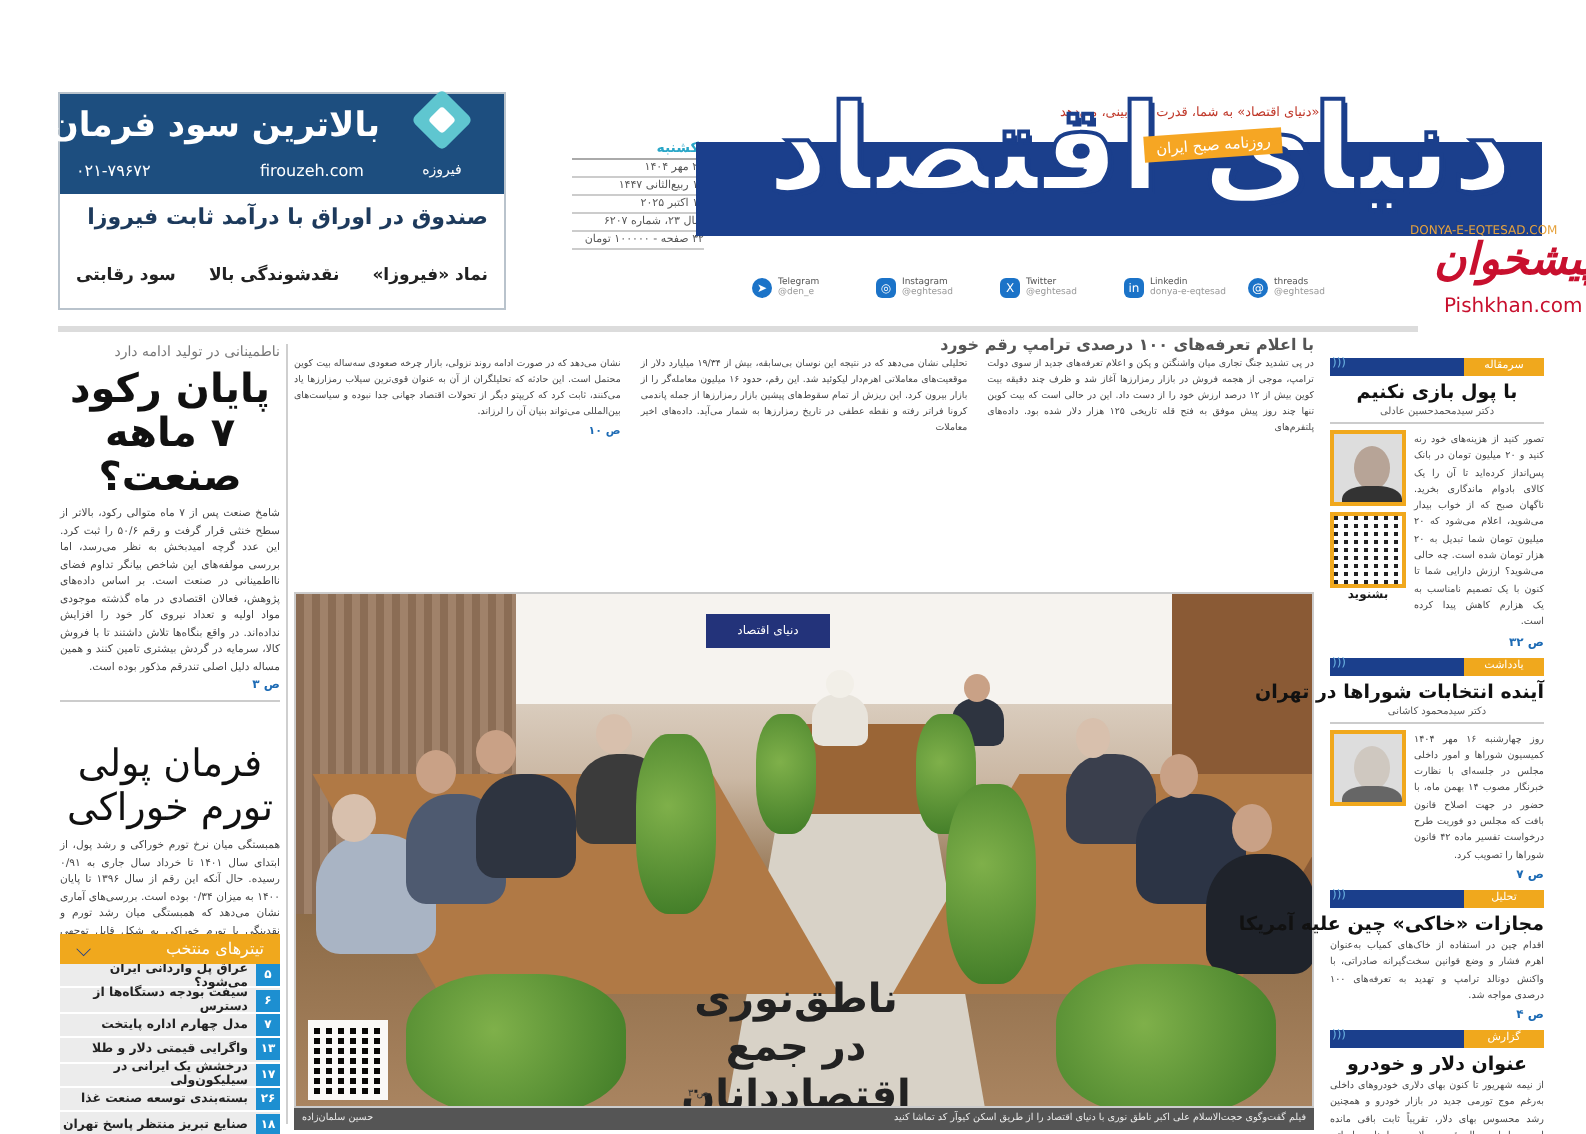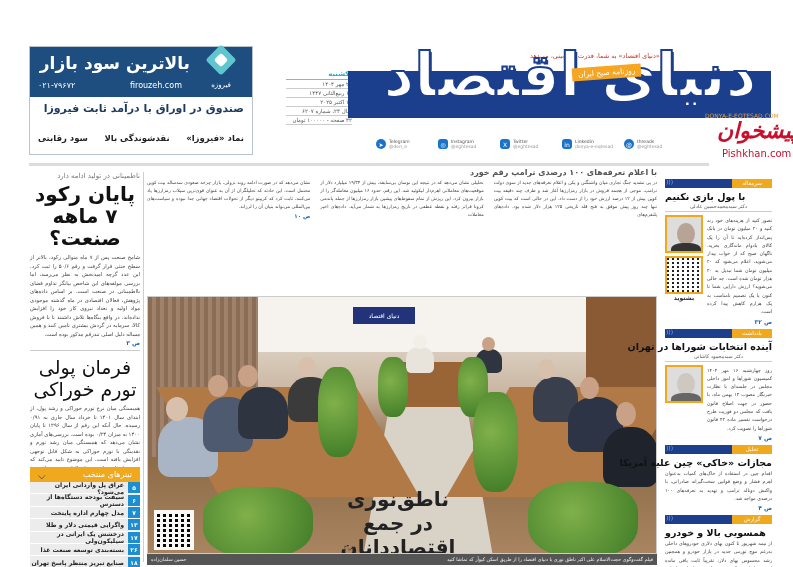--- a/index.html
+++ b/index.html
@@ -43,21 +43,21 @@
   .mast-rule { position: absolute; left: 29px; top: 163px; width: 680px; height: 3px; background: #dcdcdc; }
 
   
   .lcol { position: absolute; left: 30px; top: 172px; width: 110px; direction: rtl; }
   .col-divider { position: absolute; left: 143px; top: 172px; width: 1px; height: 390px; background: #cfcfcf; }
   .kicker { font-size: 7px; color: #777; }
   .lhead1 { font-size: 20px; font-weight: bold; text-align: center; line-height: 22px; color: #111; margin-top: 3px; }
   .bodytext { font-size: 5.3px; line-height: 8.5px; color: #444; text-align: justify; margin-top: 4px; }
   .pageref { font-size: 6px; color: #1d6bb5; font-weight: bold; margin-top: 1px; }
   .hr { height: 1px; background: #ccc; margin: 4px 0; }
-  .lhead2 { font-size: 19px; text-align: center; line-height: 22px; color: #111; margin-top: 5px; }
+  .lhead2 { font-size: 19px; text-align: center; line-height: 22px; color: #111; margin-top: 20px; }
   .selected { position: absolute; left: 30px; top: 467px; width: 110px; }
   .sel-head { height: 15px; background: #f0a81d; color: #fff; font-size: 8px; text-align: right; padding-right: 8px; line-height: 15px; position: relative; }
   .sel-head .chev { position: absolute; left: 8px; top: 1px; font-size: 10px; color: #1b3f8c; }
   .sel-item { display: flex; align-items: center; height: 12.4px; border-bottom: 1px solid #fff; background: #ececec; font-size: 6.2px; font-weight: bold; color: #222; }
   .sel-item .num { width: 12px; height: 11px; background: #1d8fd1; color: #fff; text-align: center; font-size: 6px; line-height: 11px; margin-left: 4px; flex: none; }
 
   
   .ccol { position: absolute; left: 147px; top: 168px; width: 510px; direction: rtl; }
   .c-kicker { text-align: right; font-size: 8px; color: #555; font-weight: bold; }
   .c-headline { text-align: center; font-size: 44px; font-weight: bold; line-height: 56px; color: #111; letter-spacing: 1px; }
@@ -84,38 +84,38 @@
       #fff; border: 3px solid #fff; opacity: 0.95; }
   .qr::before { content: ""; position: absolute; inset: 0; background: repeating-linear-gradient(90deg, transparent 0 3px, #fff 3px 6px); }
   .caption { position: absolute; left: 147px; top: 554px; width: 510px; height: 11px; background: #555; color: #eee; font-size: 4.8px; line-height: 11px; display: flex; justify-content: space-between; padding: 0 4px; direction: rtl; }
 
   
   .rcol { position: absolute; left: 665px; top: 175px; width: 107px; direction: rtl; }
   .sec-bar { height: 9px; display: flex; margin-top: 4px; }
   .sec-bar .lab { width: 40px; background: #f0a81d; color: #fff; font-size: 5.5px; text-align: center; line-height: 9px; }
   .sec-bar .blue { flex: 1; background: #1b3f8c; position: relative; }
   .sec-bar .blue::after { content: "((("; position: absolute; left: 1px; top: -1px; color: #6ab0e0; font-size: 6px; }
-  .r-head { font-size: 9.5px; font-weight: bold; text-align: left; margin-top: 3px; color: #111; white-space: nowrap; }
+  .r-head { font-size: 9.5px; font-weight: bold; text-align: center; margin-top: 3px; color: #111; white-space: nowrap; }
   .r-author { font-size: 5px; text-align: center; color: #555; border-bottom: 1px solid #ccc; padding-bottom: 2px; margin-top: 1px; }
   .r-body { font-size: 4.8px; line-height: 8.3px; color: #444; text-align: justify; margin-top: 2px; }
   .r-flex { display: flex; gap: 4px; margin-top: 3px; }
   .r-flex .txtcol { flex: 1; }
   .portrait { width: 38px; height: 38px; background: #ddd; border: 2px solid #f0a81d; position: relative; overflow: hidden; }
   .portrait .face { position: absolute; left: 10px; top: 6px; width: 18px; height: 22px; border-radius: 50%; background: #b7a497; }
   .portrait .suit { position: absolute; left: 4px; top: 26px; width: 30px; height: 16px; border-radius: 40% 40% 0 0; background: #333; }
   .qr2 { width: 38px; height: 38px; margin-top: 3px; background: repeating-linear-gradient(0deg, #222 0 2px, #fff 2px 4px); position: relative; border: 2px solid #f0a81d; }
   .qr2::before { content: ""; position: absolute; inset: 0; background: repeating-linear-gradient(90deg, transparent 0 2px, #fff 2px 5px); }
   .listen { font-size: 6px; text-align: center; font-weight: bold; background: #fff; width: 38px; }
 </style>
 </head>
 <body>
 
 <div class="ad-box">
   <div class="ad-top">
-    <div class="ad-title">بالاترین سود بازار</div>
+    <div class="ad-title">بالاترین سود فرمان</div>
     <div class="ad-logo">
       <div class="diamond"></div>
       <div class="ltxt">فیروزه</div>
     </div>
     <div class="ad-phone">۰۲۱-۷۹۶۷۲</div>
     <div class="ad-url">firouzeh.com</div>
   </div>
   <div class="ad-sub">صندوق در اوراق با درآمد ثابت فیروزا</div>
   <div class="ad-feats">
     <span>نماد «فیروزا»</span>
@@ -319,16 +319,16 @@
       <div class="blue"></div>
   </div>
   <div class="r-head">مجازات «خاکی» چین علیه آمریکا</div>
   <div class="r-body">اقدام چین در استفاده از خاک‌های کمیاب به‌عنوان اهرم فشار و وضع قوانین سخت‌گیرانه صادراتی، با واکنش دونالد ترامپ و تهدید به تعرفه‌های ۱۰۰ درصدی مواجه شد.</div>
   <div class="pageref">ص ۴</div>
 
   <div class="sec-bar">
     <div class="lab">گزارش</div>
       <div class="blue"></div>
   </div>
-  <div class="r-head">همسویی بالا و خودرو</div>
+  <div class="r-head">عنوان دلار و خودرو</div>
   <div class="r-body">از نیمه شهریور تا کنون بهای دلاری خودروهای داخلی به‌رغم موج تورمی جدید در بازار خودرو و همچنین رشد محسوس بهای دلار، تقریباً ثابت باقی مانده است. با این حال قیمت دلاری مدل‌های وارداتی افزایش یافت.</div>
 
 </div>
 
 </body></html>

